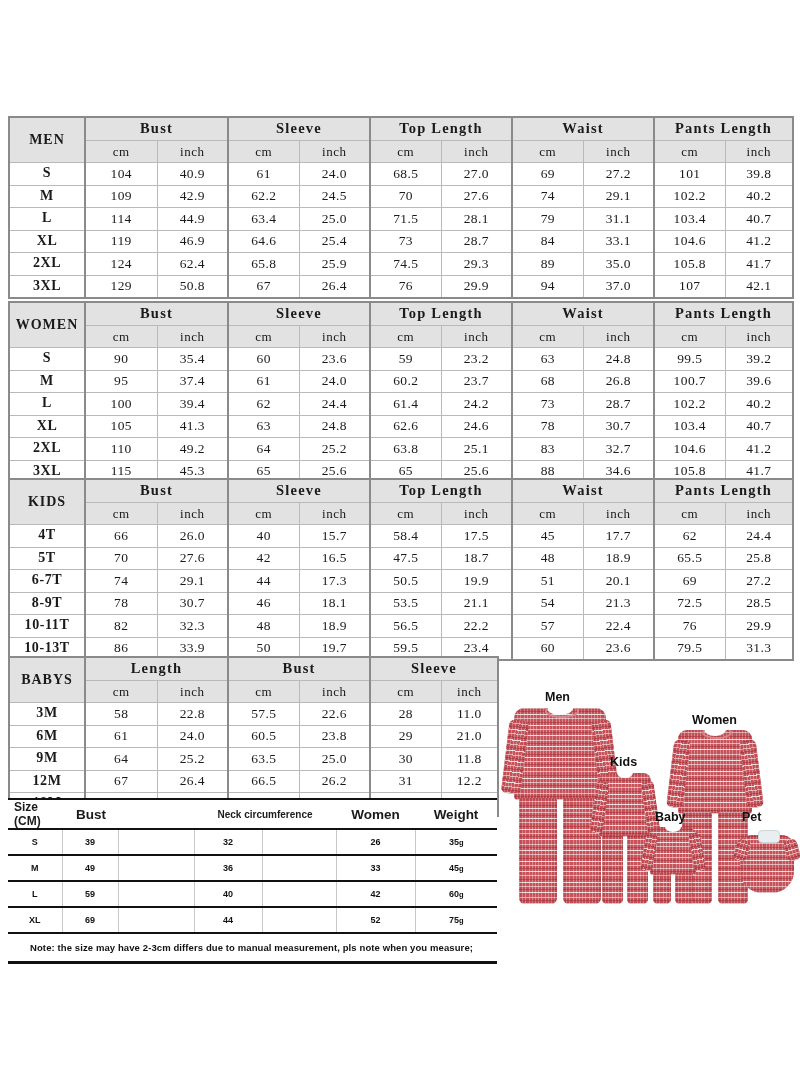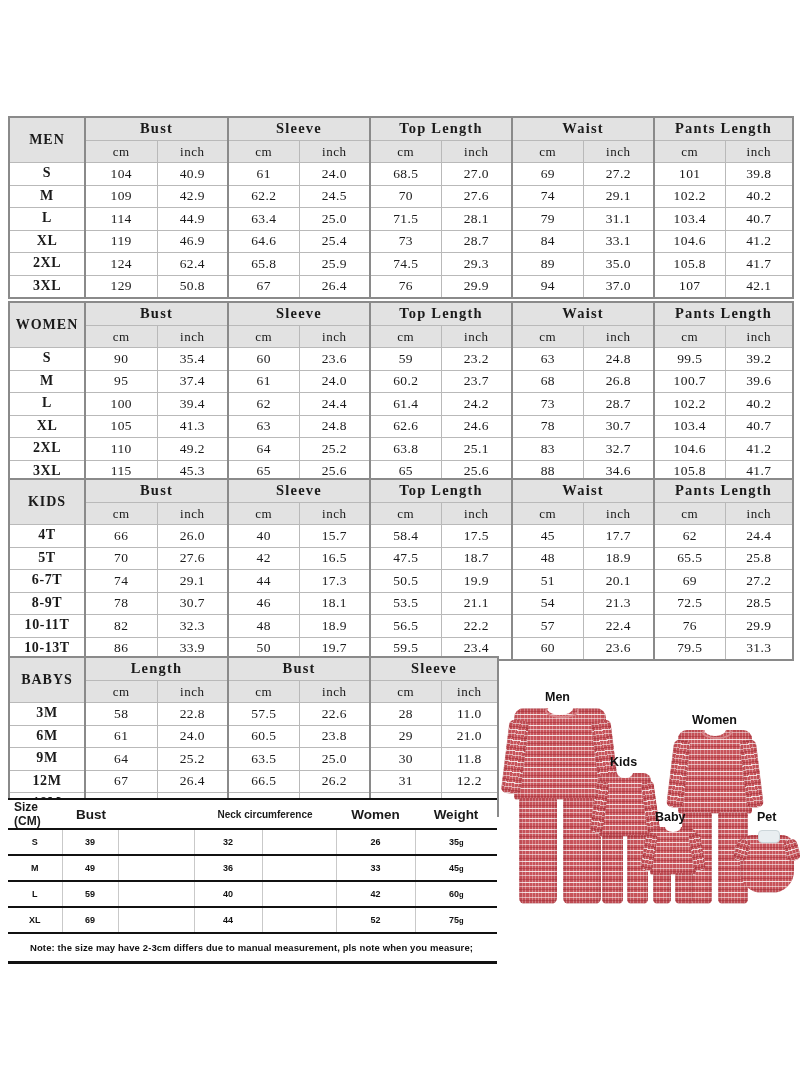--- a/index.html
+++ b/index.html
@@ -749,21 +749,21 @@
       <div class="knit" style="left:0; top:0; width:12px; height:38px;"></div>
     </div>
     <div class="lim" style="left:3px; top:46px; width:18px; height:31px; border-radius:2px 2px 5px 5px;">
       <div class="knit" style="left:0; top:0; width:18px; height:31px;"></div>
     </div>
     <div class="lim" style="left:25px; top:46px; width:18px; height:31px; border-radius:2px 2px 5px 5px;">
       <div class="knit" style="left:0; top:0; width:18px; height:31px;"></div>
     </div>
   </div>
 
-  <div class="fig-label" style="left:257px; top:128px;">Pet</div>
+  <div class="fig-label" style="left:242px; top:128px;">Pet</div>
   <div class="fig" style="left:240px; top:147px; width:54px; height:70px;">
     <div class="lim" style="left:0; top:6px; width:54px; height:58px; border-radius:12px 12px 22px 22px;">
       <div class="knit" style="left:0; top:0; width:54px; height:58px;"></div>
     </div>
     <div style="position:absolute; left:18px; top:1px; width:20px; height:11px; border-radius:4px; background:#e9eef1; border:1px solid #cdd6da;"></div>
     <div class="lim" style="left:-5px; top:10px; width:14px; height:22px; transform:rotate(16deg); border-radius:6px;">
       <div class="knit" style="left:0; top:0; width:14px; height:22px;"></div>
     </div>
     <div class="lim" style="left:45px; top:10px; width:14px; height:22px; transform:rotate(-16deg); border-radius:6px;">
       <div class="knit" style="left:0; top:0; width:14px; height:22px;"></div>

